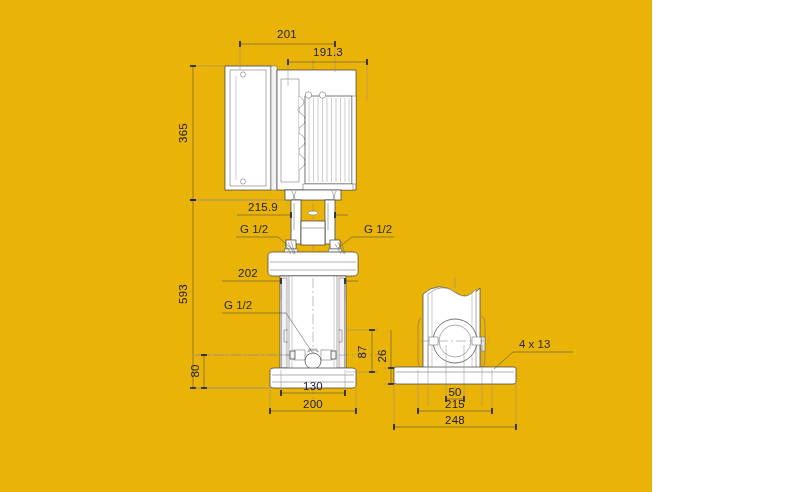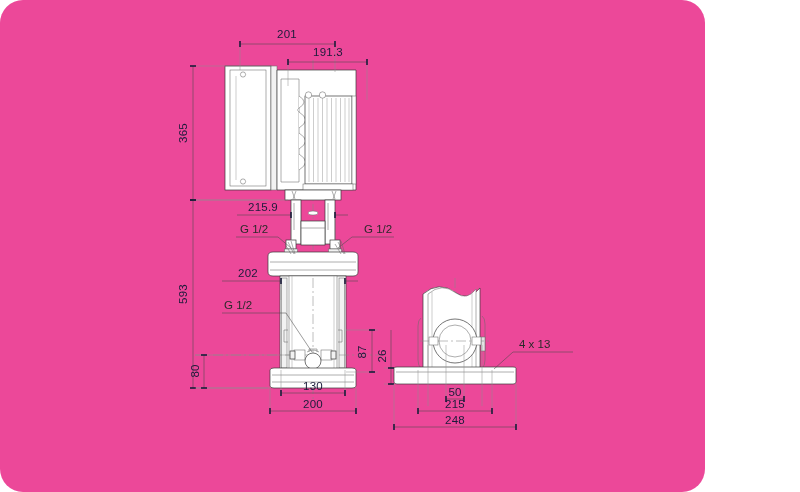--- a/index.html
+++ b/index.html
@@ -8,24 +8,23 @@
     background: #ffffff;
   }
   body {
     width: 800px;
     height: 492px;
     font-family: "Liberation Sans", sans-serif;
     overflow: hidden;
   }
   #drawing-root {
     position: relative;
-    width: 705px;
+    width: 652px;
     height: 492px;
-    background: #ec4899;
-    border-radius: 23px;
+    background: #eab308;
   }
   svg#drawing-svg {
     position: absolute;
     left: 0;
     top: 0;
     width: 800px;
     height: 492px;
     display: block;
   }
   .dim-text {

